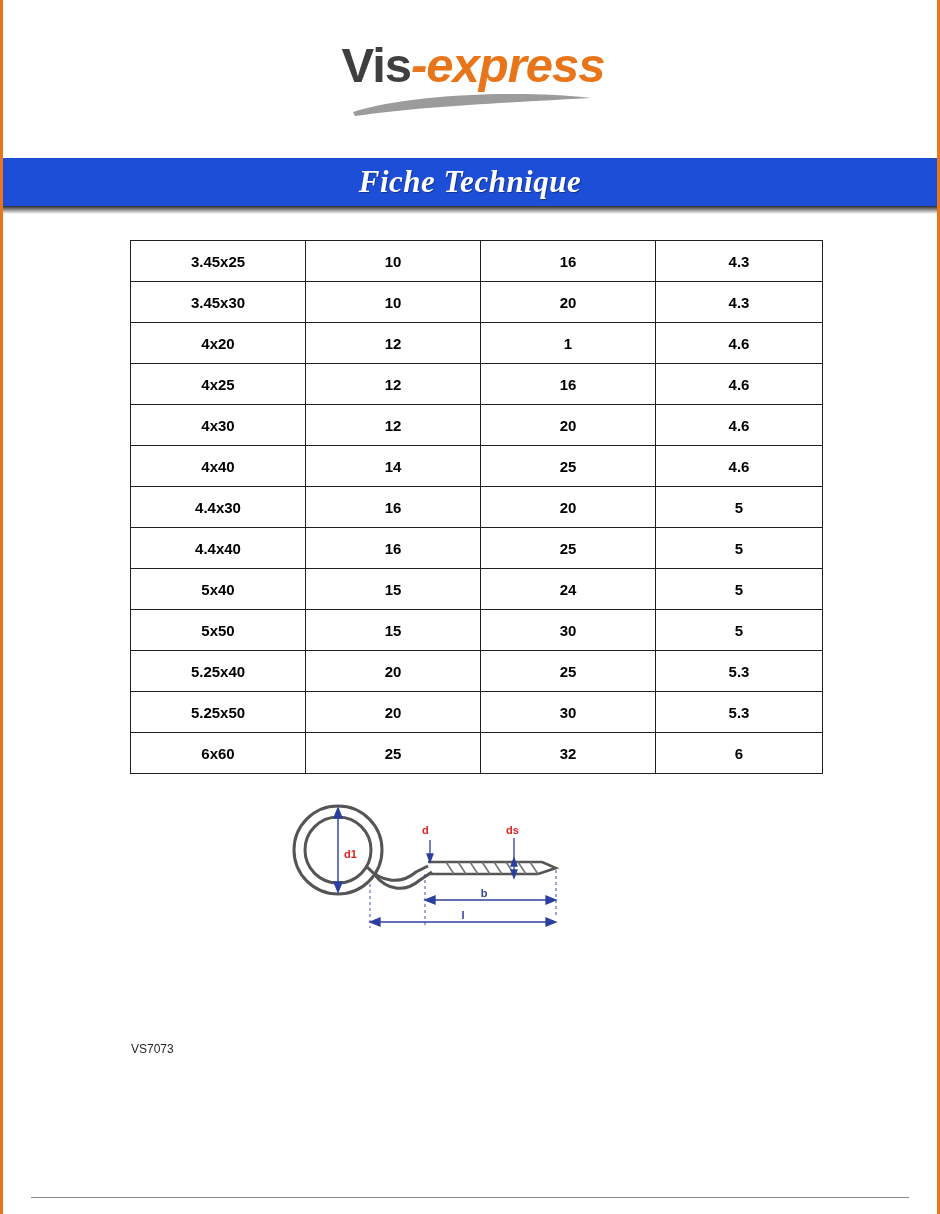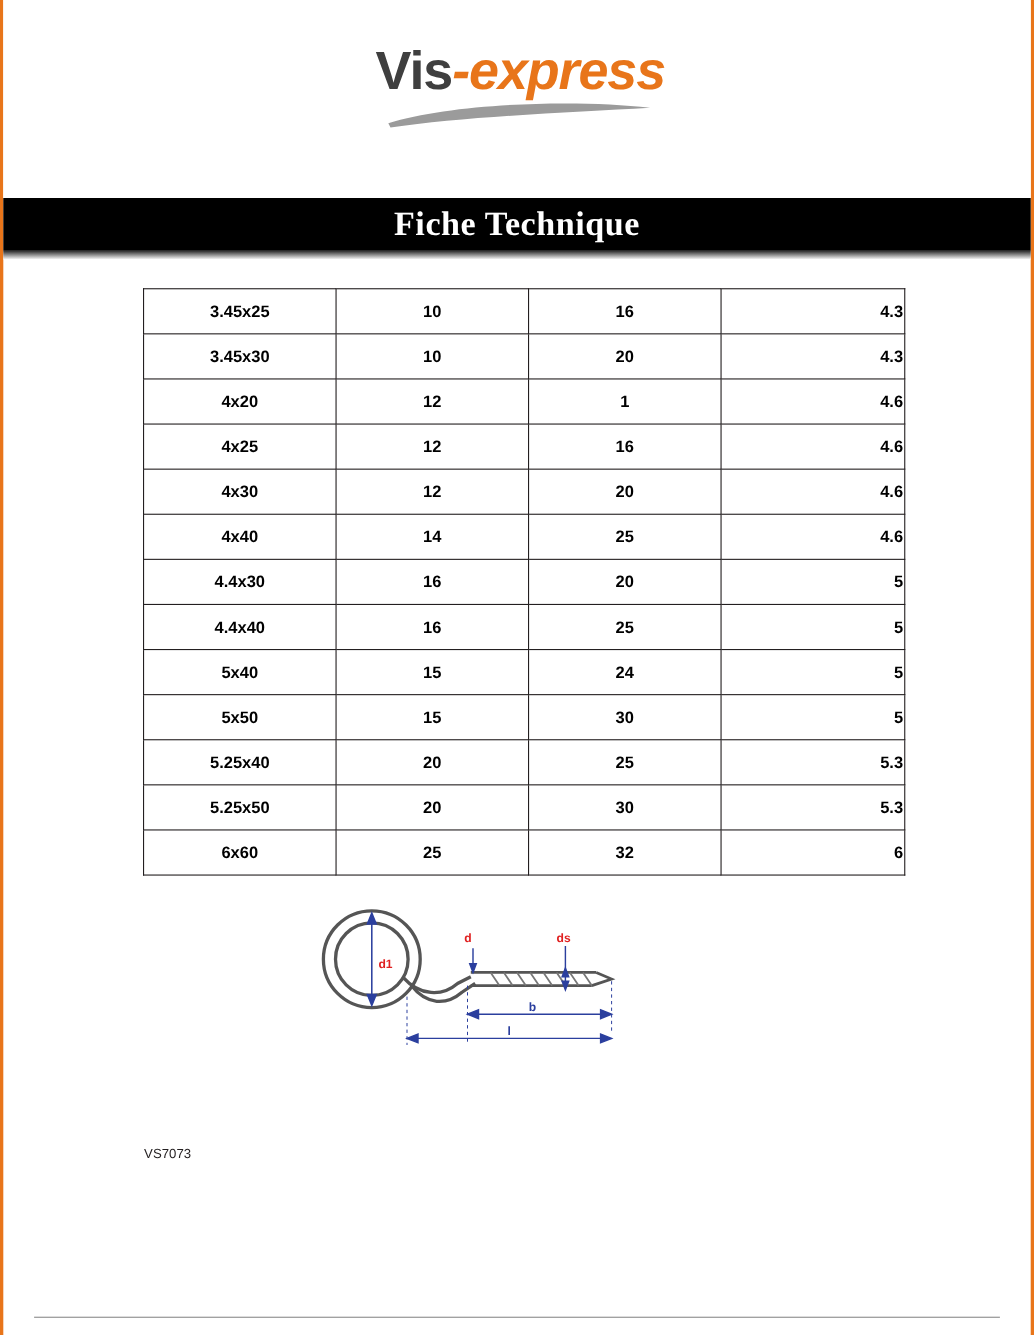--- a/index.html
+++ b/index.html
@@ -19,21 +19,21 @@
     width: 940px;
     height: 1214px;
     box-sizing: border-box;
     border-left: 3px solid #e8751a;
     border-right: 3px solid #e8751a;
   }
 
   
   .header {
     position: relative;
-    height: 180px;
+    height: 158px;
     display: flex;
     align-items: center;
     background: #ffffff;
   }
   .header-img {
     width: 295px;
     position: relative;
     overflow: hidden;
     background: #4b3b30;
   }
@@ -123,25 +123,26 @@
   }
   .logo-swoosh {
     width: 250px;
     height: 26px;
     margin-left: 6px;
   }
 
   
   .titlebar {
     height: 48px;
-    background: #000000;
+    background: #1d4ed8;
     display: flex;
     align-items: center;
     justify-content: center;
     position: relative;
+    font-style: italic;
   }
   .titlebar .title {
     color: #ffffff;
     font-size: 31px;
     font-weight: bold;
     font-family: "Liberation Serif", serif;
     letter-spacing: 0.5px;
     text-shadow: 1px 1px 1px rgba(0,0,0,0.35);
   }
   .titlebar-shadow {
@@ -164,21 +165,21 @@
     height: 38px;
     text-align: center;
     font-size: 15px;
     font-weight: bold;
     color: #000000;
     font-family: "Liberation Sans", sans-serif;
   }
   table.spec td.c0 { width: 172px; }
   table.spec td.c1 { width: 172px; }
   table.spec td.c2 { width: 172px; }
-  table.spec td.c3 { width: 164px; text-align: right; }
+  table.spec td.c3 { width: 164px; }
 
   
   .diagram {
     margin: 14px auto 0 auto;
     width: 400px;
     height: 150px;
     position: relative;
   }
   .refcode {
     position: absolute;

